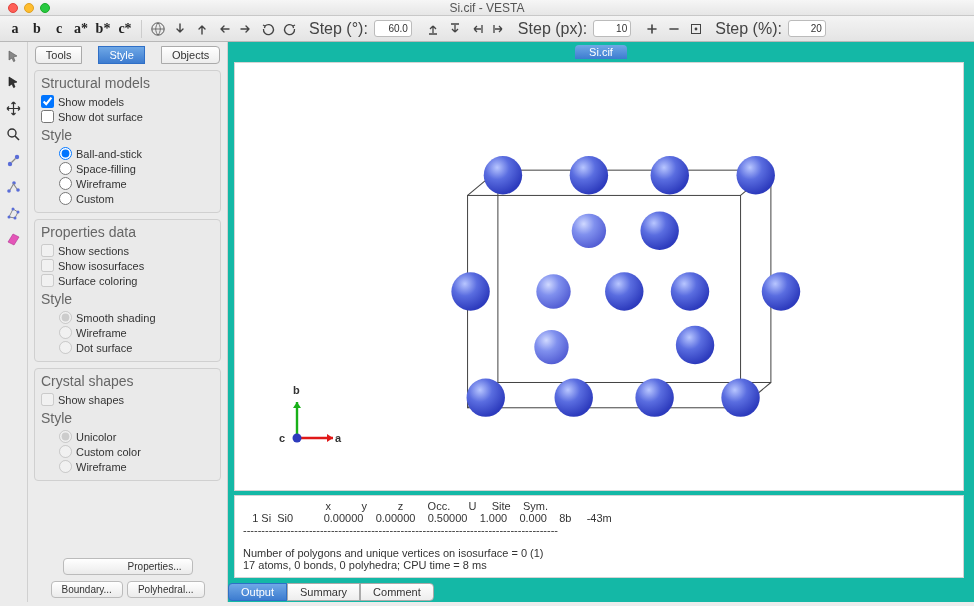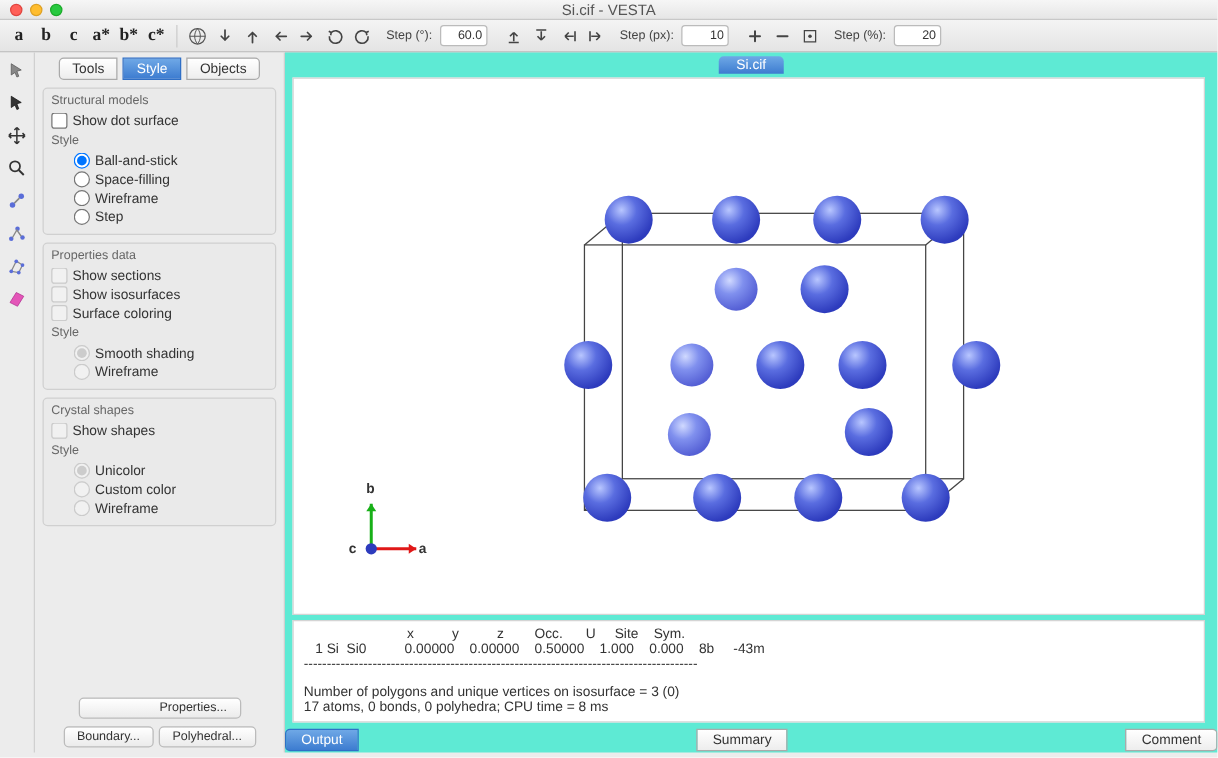--- a/index.html
+++ b/index.html
@@ -6,47 +6,47 @@
 body{width:974px;height:606px;background:#ececec;overflow:hidden}
 .titlebar{height:16px;background:linear-gradient(#f6f6f6,#e6e6e6);border-bottom:1px solid #c8c8c8;display:flex;align-items:center;padding:0 8px;position:relative}
 .traffic{display:flex;gap:6px}
 .traffic span{width:10px;height:10px;border-radius:50%}
 .tl-red{background:#ff5f57;border:1px solid #e0443e}
 .tl-yellow{background:#ffbd2e;border:1px solid #dea123}
 .tl-green{background:#28c940;border:1px solid #1aab29}
 .wtitle{position:absolute;left:0;right:0;text-align:center;font-size:12px;color:#555}
 .toolbar{height:26px;background:linear-gradient(#f4f4f4,#e4e4e4);border-bottom:1px solid #b8b8b8;display:flex;align-items:center;padding:0 6px;gap:4px}
 .tbtn{width:18px;height:18px;display:flex;align-items:center;justify-content:center;border-radius:3px;cursor:pointer}
-.tlbl{font-size:10px;color:#444;margin:0 2px 0 6px}
+.tlbl{font-size:16px;color:#444;margin:0 2px 0 6px}
 .tinput{width:38px;height:17px;border:1px solid #bbb;border-radius:3px;background:#fff;font-size:10px;padding:0 3px;text-align:right}
 .axisbtn{font-family:Georgia,"Times New Roman",serif;font-size:14px;font-weight:bold;color:#222}
 .sep{width:1px;height:18px;background:#ccc;margin:0 3px}
 .main{display:flex;height:560px}
 .ltools{width:28px;background:#ececec;border-right:1px solid #d0d0d0;display:flex;flex-direction:column;align-items:center;padding-top:4px;gap:6px}
 .ltool{width:20px;height:20px;display:flex;align-items:center;justify-content:center;cursor:pointer;border-radius:3px}
 .sidepanel{width:200px;background:#ececec;border-right:1px solid #d0d0d0;padding:4px 4px;display:flex;flex-direction:column}
-.tabrow{display:flex;justify-content:center;gap:4px;margin-bottom:6px}
+.tabrow{display:flex;justify-content:center;gap:16px;margin-bottom:6px}
 .tab{padding:2px 10px;border:1px solid #aaa;background:linear-gradient(#fff,#ededed);font-size:11px;cursor:pointer}
 .tab:first-child{border-radius:4px 0 0 4px}
 .tab:last-child{border-radius:0 4px 4px 0}
 .tab.sel{background:linear-gradient(#6fa8e6,#3d7cd0);color:#fff;border-color:#2f6fc6}
 .panel{background:#eaeaea;border:1px solid #d0d0d0;border-radius:4px;padding:4px 6px 6px 6px;margin:0 2px 6px 2px}
-.phead{font-size:10px;color:#666;margin-bottom:3px}
+.phead{font-size:14px;color:#666;margin-bottom:3px}
 .row{display:flex;align-items:center;gap:4px;padding:1px 0}
 .row input[type=checkbox],.row input[type=radio]{margin:0}
 .sub{padding-left:18px}
 .disabled{color:#bbb}
 .pbtn{display:inline-block;padding:2px 10px;border:1px solid #bbb;border-radius:4px;background:linear-gradient(#fff,#ebebeb);font-size:10px;cursor:pointer}
 .btnrow{display:flex;gap:4px;justify-content:center;margin-top:2px}
-.viewcol{flex:1;display:flex;flex-direction:column;background:#5eead4}
+.viewcol{flex:1;display:flex;flex-direction:column;background:#14b8a6}
 .filetab-row{height:20px;display:flex;justify-content:center;align-items:center;padding-top:2px}
 .filetab{padding:1px 14px;border-radius:4px 4px 0 0;background:linear-gradient(#6fa8e6,#3d7cd0);color:#fff;font-size:11px}
 .canvas{flex:1;background:#fff;margin:2px 10px 4px 6px;position:relative;border:1px solid #d4d4d4}
 .console{height:90px;background:#fff;margin:0 10px 4px 6px;border:1px solid #d4d4d4;padding:4px 8px;font-family:Menlo,Monaco,monospace;font-size:10px;color:#333;white-space:pre;overflow:hidden}
-.btabrow{height:22px;display:flex;justify-content:space-between;align-items:center;gap:0;padding-bottom:0}
+.btabrow{height:22px;display:flex;justify-content:flex-start;align-items:center;gap:0;padding-bottom:0}
 .btab{padding:2px 12px;border:1px solid #aaa;background:linear-gradient(#fff,#ededed);font-size:11px;cursor:pointer}
 .btab:first-child{border-radius:4px 0 0 4px}
 .btab:last-child{border-radius:0 4px 4px 0}
 .btab.sel{background:linear-gradient(#6fa8e6,#3d7cd0);color:#fff;border-color:#2f6fc6}
 .axes-gizmo{position:absolute;left:40px;bottom:30px;width:70px;height:70px}
 .spacer{min-width:4px}
 </style>
 </head>
 <body>
 
@@ -209,39 +209,43 @@
   <div class="sidepanel">
     <div class="tabrow">
       <div class="tab">Tools</div>
       <div class="tab sel">Style</div>
       <div class="tab">Objects</div>
     </div>
 
     <div class="panel">
       <div class="phead">Structural models</div>
       <div class="row">
+          <input type="checkbox" checked="" style="">
+          <span>Show models</span>
+        </div>
+      <div class="row">
           <input type="checkbox" style="">
           <span>Show dot surface</span>
         </div>
       <div class="phead" style="margin-top:3px">Style</div>
       <div class="row sub">
           <input type="radio" name="sm" checked="" style="">
           <span>Ball-and-stick</span>
         </div>
       <div class="row sub">
           <input type="radio" name="sm" style="">
           <span>Space-filling</span>
         </div>
       <div class="row sub">
           <input type="radio" name="sm" style="">
           <span>Wireframe</span>
         </div>
       <div class="row sub">
           <input type="radio" name="sm" style="">
-          <span>Step</span>
+          <span>Custom</span>
         </div>
     </div>
 
     <div class="panel">
       <div class="phead">Properties data</div>
       <div class="row disabled">
           <input type="checkbox" disabled="" style="">
           <span>Show sections</span>
         </div>
       <div class="row disabled">
@@ -253,20 +257,24 @@
           <span>Surface coloring</span>
         </div>
       <div class="phead" style="margin-top:3px">Style</div>
       <div class="row sub disabled">
           <input type="radio" disabled="" checked="" style="">
           <span>Smooth shading</span>
         </div>
       <div class="row sub disabled">
           <input type="radio" disabled="" style="">
           <span>Wireframe</span>
+        </div>
+      <div class="row sub disabled">
+          <input type="radio" disabled="" style="">
+          <span>Dot surface</span>
         </div>
     </div>
 
     <div class="panel">
       <div class="phead">Crystal shapes</div>
       <div class="row disabled">
           <input type="checkbox" disabled="" style="">
           <span>Show shapes</span>
         </div>
       <div class="phead" style="margin-top:3px">Style</div>
@@ -352,21 +360,21 @@
         <span style="position:absolute;left:60px;top:42px;font-weight:bold">a</span>
         <span style="position:absolute;left:18px;top:-6px;font-weight:bold">b</span>
         <span style="position:absolute;left:4px;top:42px;font-weight:bold">c</span>
       </div>
     </div>
 
     <div class="console"><span>                           x          y          z        Occ.      U     Site    Sym.</span>
 <span>   1 Si  Si0          0.00000    0.00000    0.50000    1.000    0.000    8b     -43m</span>
 <span>--------------------------------------------------------------------------------------</span>
 
-<span>Number of polygons and unique vertices on isosurface = 3 (0)</span>
+<span>Number of polygons and unique vertices on isosurface = 0 (1)</span>
 <span>17 atoms, 0 bonds, 0 polyhedra; CPU time = 8 ms</span></div>
 
     <div class="btabrow">
       <div class="btab sel">Output</div>
       <div class="btab">Summary</div>
       <div class="btab">Comment</div>
     </div>
   </div>
 </div>
 

